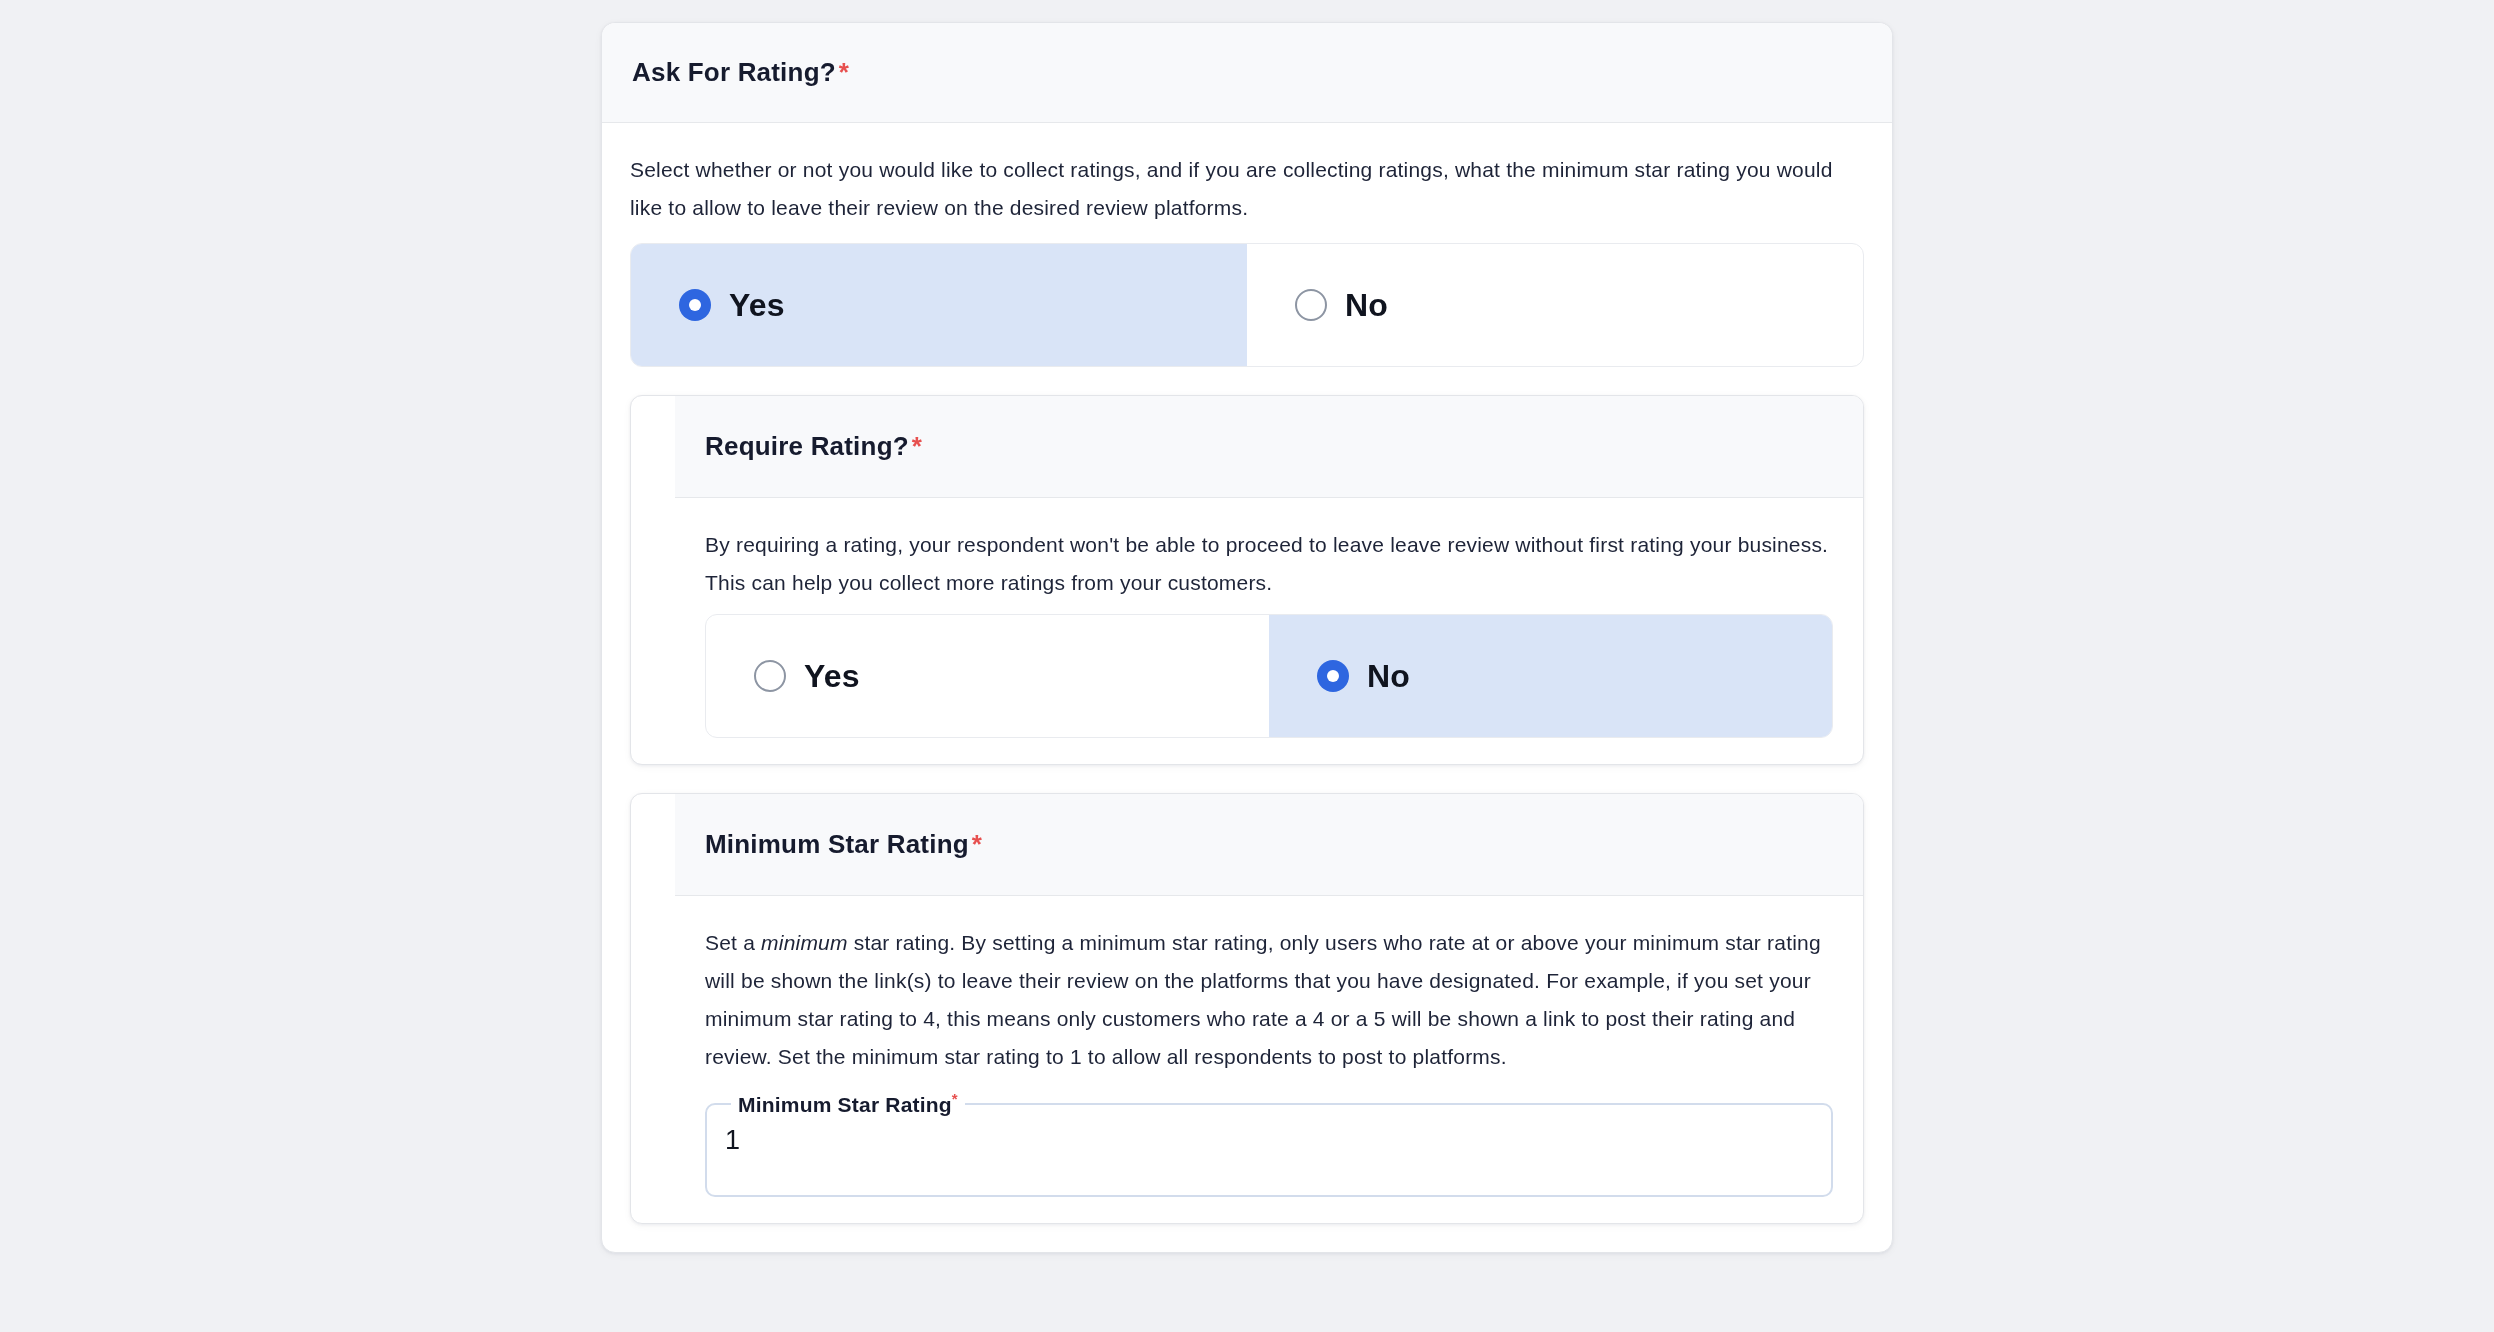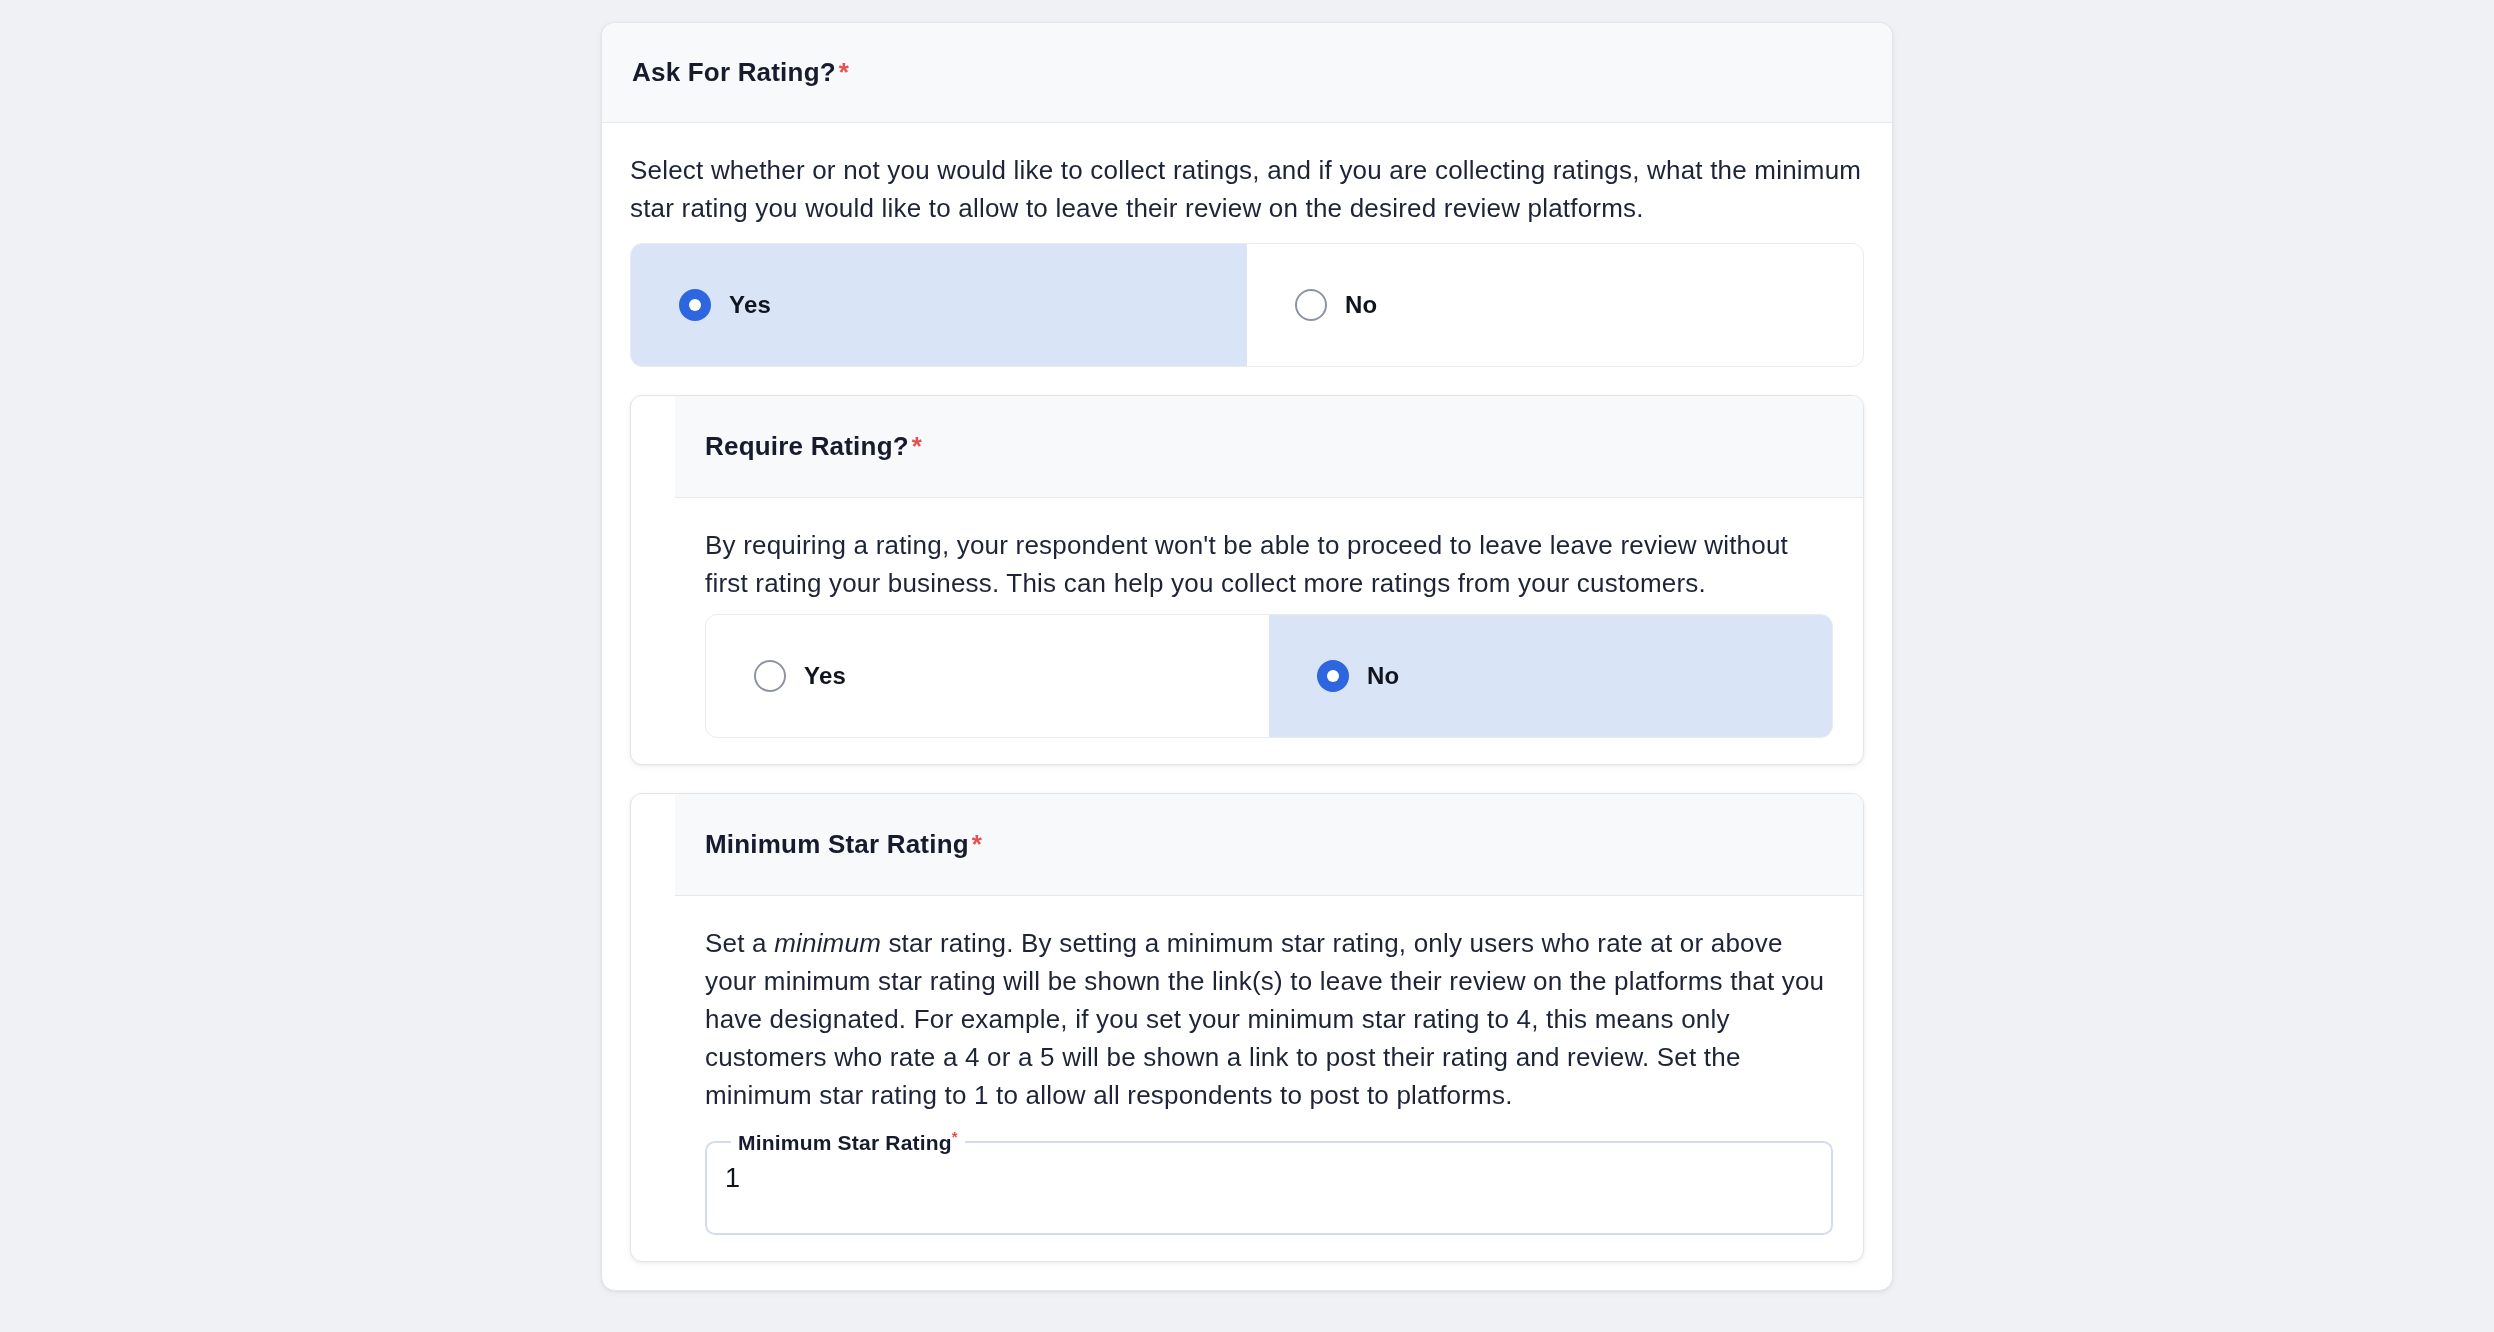--- a/index.html
+++ b/index.html
@@ -37,21 +37,21 @@
     color: #161b2e;
     letter-spacing: .2px;
   }
   .req {
     color: #e7504f;
     font-weight: 700;
     margin-left: 3px;
   }
   .card-body { padding: 28px 28px 28px 28px; }
   .desc {
-    font-size: 26px;
+    font-size: 21px;
     line-height: 38px;
     color: #1e2438;
     letter-spacing: .2px;
   }
   .desc .em { font-weight: 400; font-style: italic; }
 
   
   .radio-group {
     margin-top: 16px;
     height: 124px;
@@ -86,21 +86,21 @@
     content: "";
     position: absolute;
     left: 50%; top: 50%;
     width: 12px; height: 12px;
     margin: -6px 0 0 -6px;
     border-radius: 50%;
     background: #ffffff;
   }
   .opt-label {
     margin-left: 18px;
-    font-size: 24px;
+    font-size: 32px;
     font-weight: 700;
     color: #10141f;
     letter-spacing: .2px;
   }
 
   
   .nested-card { margin-top: 28px; border-radius: 12px; padding-left: 44px; }
   .nested-card .card-header { height: 102px; }
   .nested-card .card-body { padding: 28px 30px 26px 30px; }
   .nested-card .radio-group { margin-top: 12px; }

